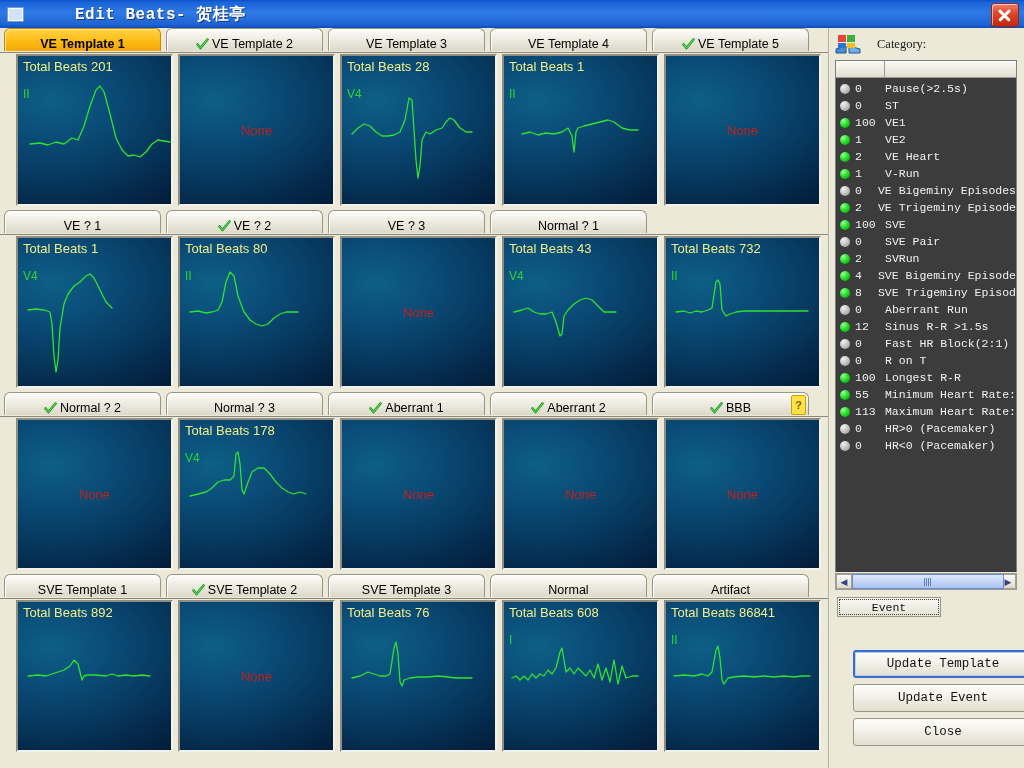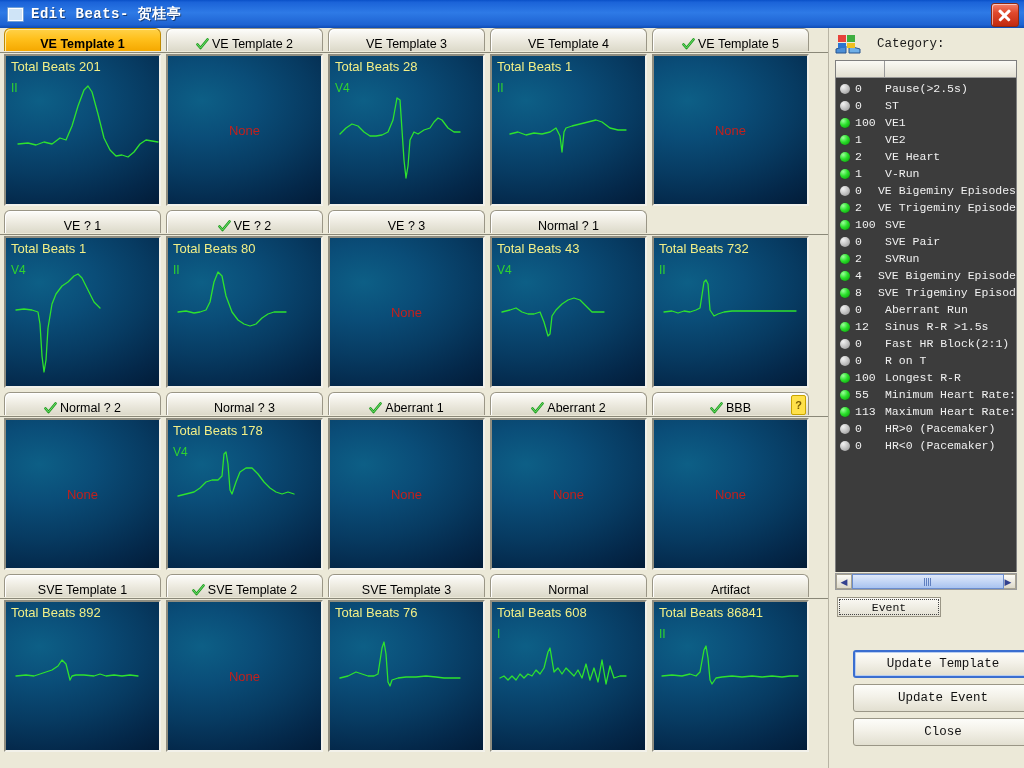--- a/index.html
+++ b/index.html
@@ -18,22 +18,23 @@
     background:linear-gradient(to bottom,#0a50c8 0%,#1b63d8 8%,#2e7ae6 45%,#1e63d2 88%,#0d4bb4 100%);
     display:flex;align-items:center;
   }
   .titlebar .winicon{
     width:15px;height:13px;margin-left:7px;margin-right:7px;
     background:#cfe4f7;border:1px solid #6f9fd8;border-radius:1px;
     box-shadow:inset 0 0 0 1px #ffffff;
   }
   .titlebar .ttl{
     color:#ffffff;font-family:"Liberation Mono", monospace;
-    font-size:14px;font-weight:bold;letter-spacing:.5px;
+    font-size:16px;font-weight:bold;letter-spacing:.5px;
     text-shadow:1px 1px 0 rgba(0,0,0,.45);
+    margin-left:44px;
   }
   .closebtn{
     position:absolute;right:5px;top:3px;width:26px;height:22px;
     border-radius:3px;border:1px solid #8d2a13;
     background:linear-gradient(to bottom,#f4806a 0%,#e0492c 40%,#c1290f 100%);
     box-shadow:inset 1px 1px 0 rgba(255,255,255,.55);
     cursor:pointer;
   }
   .closebtn::before,.closebtn::after{
     content:"";position:absolute;left:5px;top:10px;width:15px;height:2.6px;
@@ -87,46 +88,46 @@
   .panels{display:flex;padding-top:1px;}
   .panel{
     position:relative;width:157px;height:152px;margin-right:5px;
     border:2px solid;
     border-color:#8f8d80 #f2f1ea #f2f1ea #8f8d80;
     box-sizing:border-box;
     background:
       radial-gradient(ellipse 130% 90% at 22% 30%, #0d5f86 0%, #0a4d78 28%, #073b62 55%, #04284a 80%, #021b37 100%);
     cursor:pointer;overflow:hidden;
   }
-  .panel:first-child{margin-left:4px;}
+  .panel:first-child{margin-left:16px;}
   .panel .beats{
     position:absolute;left:5px;top:3px;
     color:#f2ef87;font-size:13px;white-space:nowrap;
   }
   .panel .lead{
-    position:absolute;left:5px;top:25px;
+    position:absolute;left:5px;top:31px;
     color:#2fd32f;font-size:12px;
   }
   .panel .none{
     position:absolute;left:0;right:0;top:50%;transform:translateY(-50%);
     text-align:center;color:#c2201c;font-size:13px;
   }
   .panel svg.wave{position:absolute;left:0;top:0;width:100%;height:100%;}
   .panel svg.wave path{fill:none;stroke:#2ee22e;stroke-width:1.3;
     stroke-linejoin:round;stroke-linecap:round;}
 
   
   .right{
     position:absolute;left:828px;top:28px;width:196px;height:740px;
     background:#ece9d8;border-left:1px solid #b8b4a4;
   }
   .cathead{height:32px;display:flex;align-items:center;padding-left:6px;}
   .bookicon{width:26px;height:22px;position:relative;margin-right:16px;flex:0 0 auto;}
   .catlabel{
-    font-family:Liberation Mono, monospace;font-size:12.5px;color:#1a1a1a;
+    font-family:Liberation Serif, serif;font-size:12.5px;color:#1a1a1a;
   }
   .listbox{
     position:absolute;left:6px;top:32px;width:182px;height:512px;
     border:1px solid #7f7f7f;box-sizing:border-box;background:#3a3a3a;
   }
   .lhead{display:flex;height:16px;background:#ece9d8;border-bottom:1px solid #9a9a9a;}
   .lhead .c1{width:48px;border-right:1px solid #9a9a9a;
     background:linear-gradient(to bottom,#fbfaf5,#e3e0d2);}
   .lhead .c2{flex:1;background:linear-gradient(to bottom,#fbfaf5,#e3e0d2);}
   .litems{height:492px;overflow:hidden;background:#3c3c3c;padding-top:2px;}

